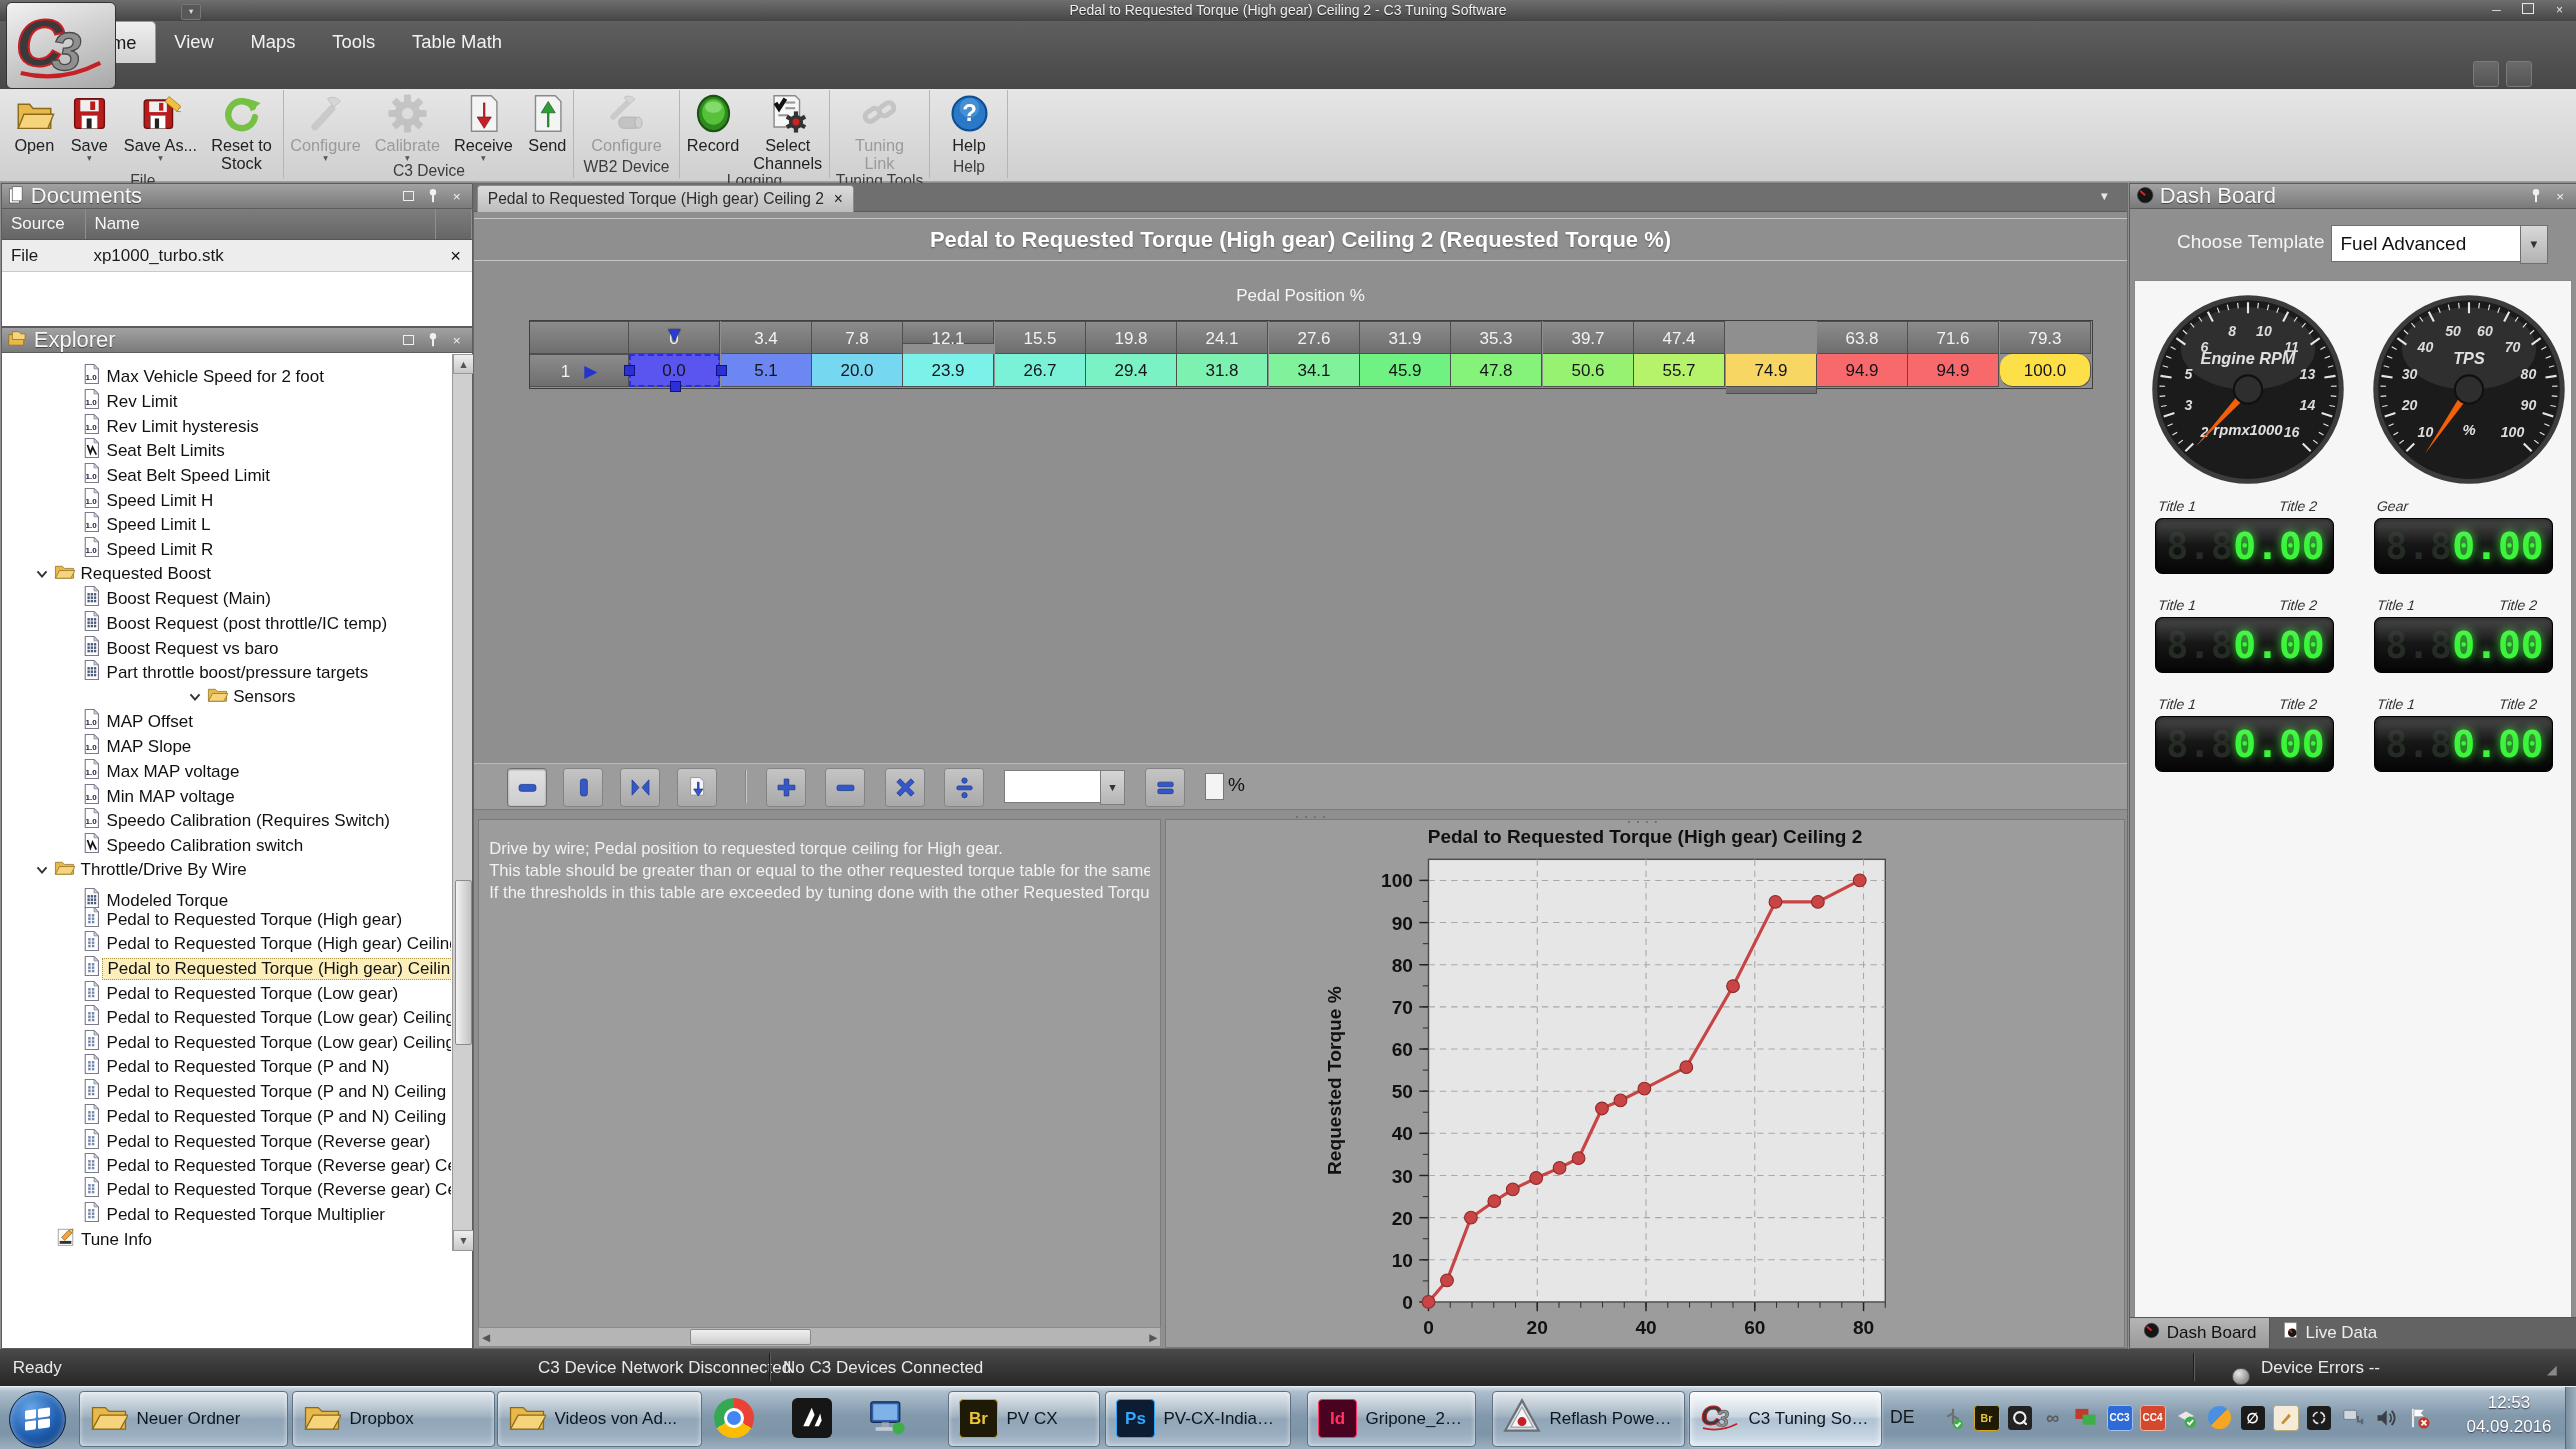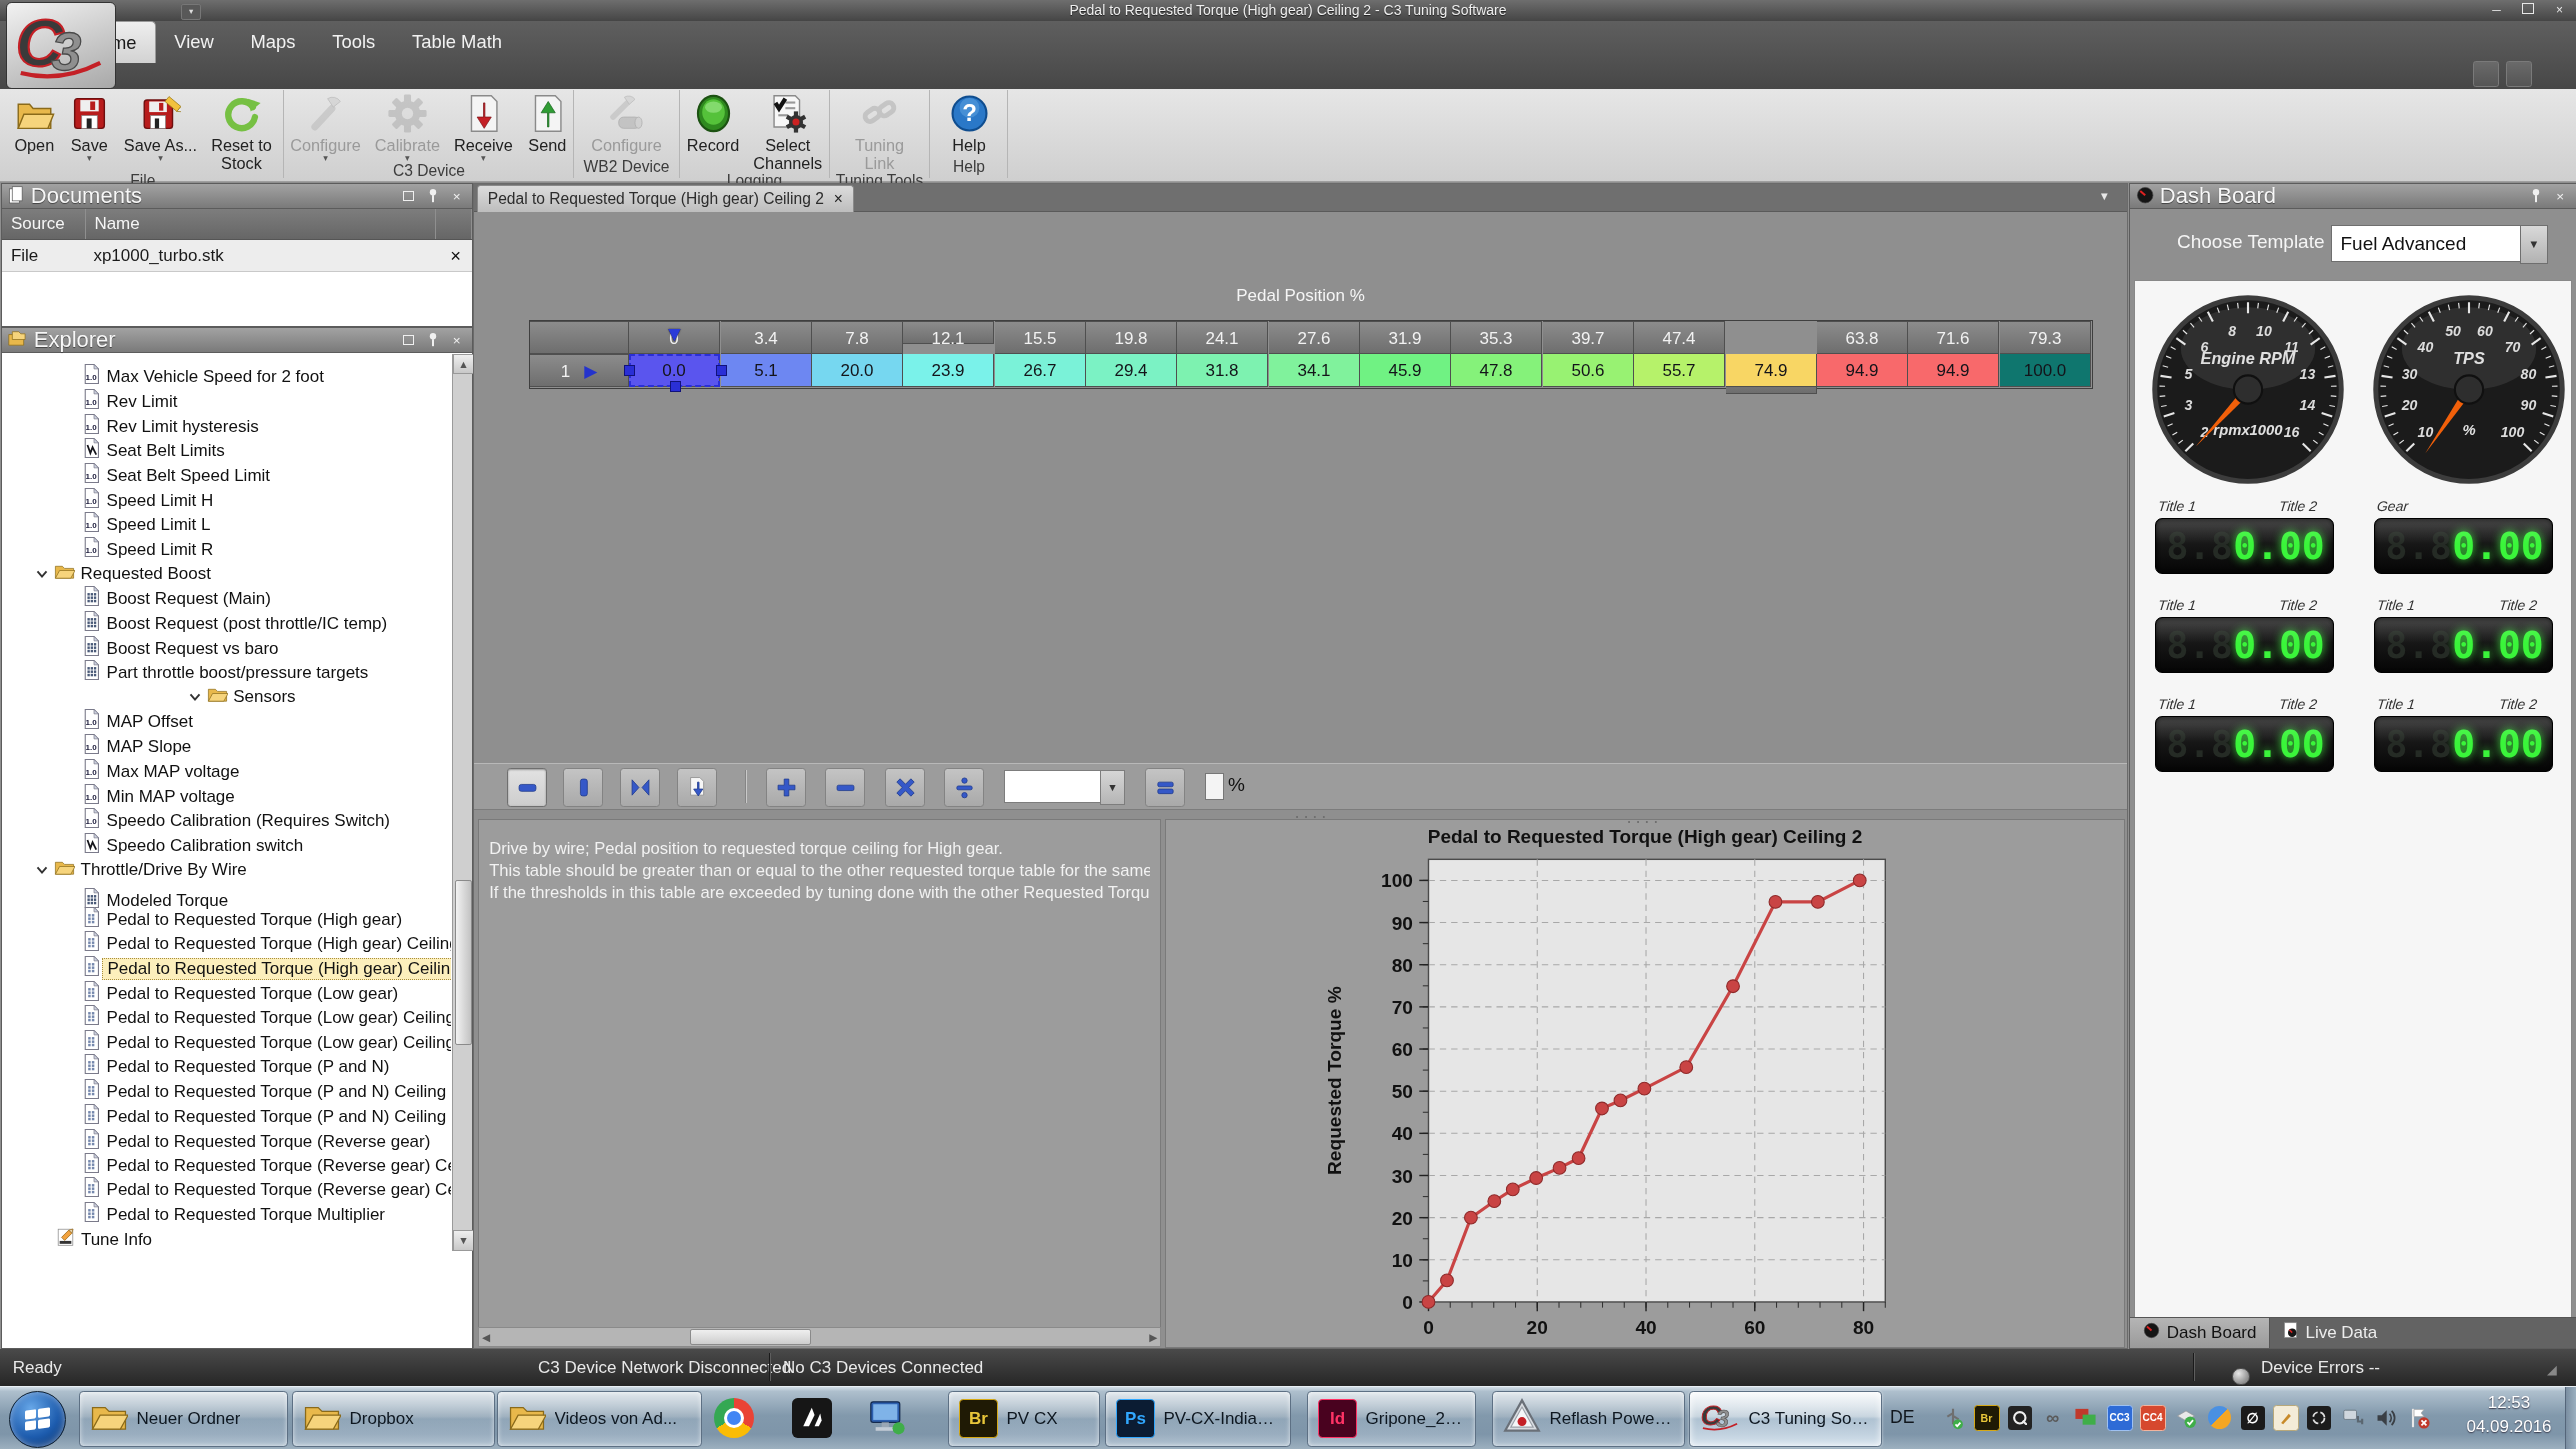--- a/index.html
+++ b/index.html
@@ -771,20 +771,21 @@
   </div>
 
   <div class="abs" id="main-area">
     <div class="abs" id="tabbar">
       <div class="abs" id="doc-tab">
         <span>Pedal to Requested Torque (High gear) Ceiling 2</span>
         <span class="closex">×</span>
       </div>
       <div class="abs" style="right:17px;top:5.7px;color:#e8e8e8;font-size:11.3px">▼</div>
     </div>
+    <div class="abs" id="title-strip">Pedal to Requested Torque (High gear) Ceiling 2 (Requested Torque %)</div>
     <div class="abs" id="axis-label" style="left:0;top:102px;width:1653px;text-align:center">Pedal Position %</div>
     <div class="abs" id="data-table" style="left: 55px; top: 136px; width: 1562px; height: 67px; border: 0.7px solid rgb(63, 63, 63);">
         <div class="tcell thead" style="left: 0px; top: 0px; width: 99px; height: 33px;"></div>
         <div class="tcell thead" style="left: 99px; top: 0px; width: 91px; height: 33px; line-height: 33px;">0</div>
         <div class="colcursor" style="left: 134px; top: 1.4px;">▼</div>
         <div class="tcell thead" style="left: 191px; top: 0px; width: 91px; height: 33px; line-height: 33px;">3.4</div>
         <div class="tcell thead" style="left: 282px; top: 0px; width: 91px; height: 33px; line-height: 33px;">7.8</div>
         <div class="tcell thead" style="left: 373px; top: 0px; width: 91px; height: 23px; line-height: 33px;">12.1</div>
         <div class="tcell thead" style="left: 465px; top: 0px; width: 91px; height: 33px; line-height: 33px;">15.5</div>
         <div class="tcell thead" style="left: 556px; top: 0px; width: 91px; height: 33px; line-height: 33px;">19.8</div>
@@ -810,21 +811,21 @@
         <div class="tcell tdata" style="left: 556px; top: 33px; width: 91px; height: 33px; line-height: 33px; background: rgb(123, 242, 196);">29.4</div>
         <div class="tcell tdata" style="left: 647px; top: 33px; width: 91px; height: 33px; line-height: 33px; background: rgb(125, 242, 176);">31.8</div>
         <div class="tcell tdata" style="left: 739px; top: 33px; width: 91px; height: 33px; line-height: 33px; background: rgb(128, 242, 156);">34.1</div>
         <div class="tcell tdata" style="left: 830px; top: 33px; width: 91px; height: 33px; line-height: 33px; background: rgb(112, 242, 131);">45.9</div>
         <div class="tcell tdata" style="left: 921px; top: 33px; width: 91px; height: 33px; line-height: 33px; background: rgb(133, 242, 122);">47.8</div>
         <div class="tcell tdata" style="left: 1013px; top: 33px; width: 91px; height: 33px; line-height: 33px; background: rgb(152, 242, 114);">50.6</div>
         <div class="tcell tdata" style="left: 1104px; top: 33px; width: 91px; height: 33px; line-height: 33px; background: rgb(182, 242, 106);">55.7</div>
         <div class="tcell tdata" style="left: 1196px; top: 33px; width: 91px; height: 33px; line-height: 33px; background: rgb(248, 214, 100);">74.9</div>
         <div class="tcell tdata" style="left: 1287px; top: 33px; width: 91px; height: 33px; line-height: 33px; background: rgb(248, 105, 107);">94.9</div>
         <div class="tcell tdata" style="left: 1378px; top: 33px; width: 91px; height: 33px; line-height: 33px; background: rgb(248, 105, 107);">94.9</div>
-        <div class="tcell tdata" style="left: 1470px; top: 33px; width: 91px; height: 33px; line-height: 33px; background: #0f766e;">100.0</div>
+        <div class="tcell tdata" style="left: 1470px; top: 33px; width: 91px; height: 33px; line-height: 33px; background: #fde047; border-radius: 13px;">100.0</div>
       </div>
 
     <div class="abs" id="tbl-toolbar">
         <div class="tool-btn pressed" style="left: 33px;">
           <svg width="23" height="23" viewBox="0 0 30 30">
             <rect x="4" y="11" width="22" height="9" rx="3" fill="#3558c8" stroke="#1e3a8a" stroke-width="1"></rect>
           </svg>
         </div>
         <div class="tool-btn" style="left: 89px;">
           <svg width="23" height="23" viewBox="0 0 30 30">

